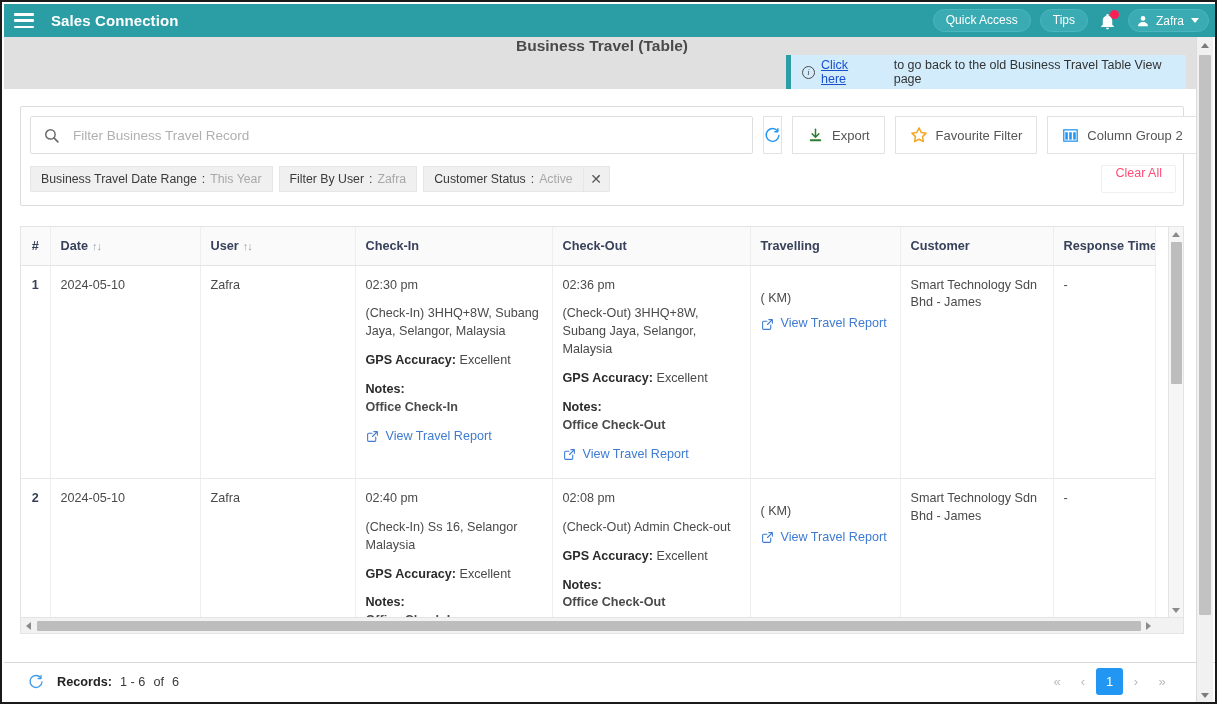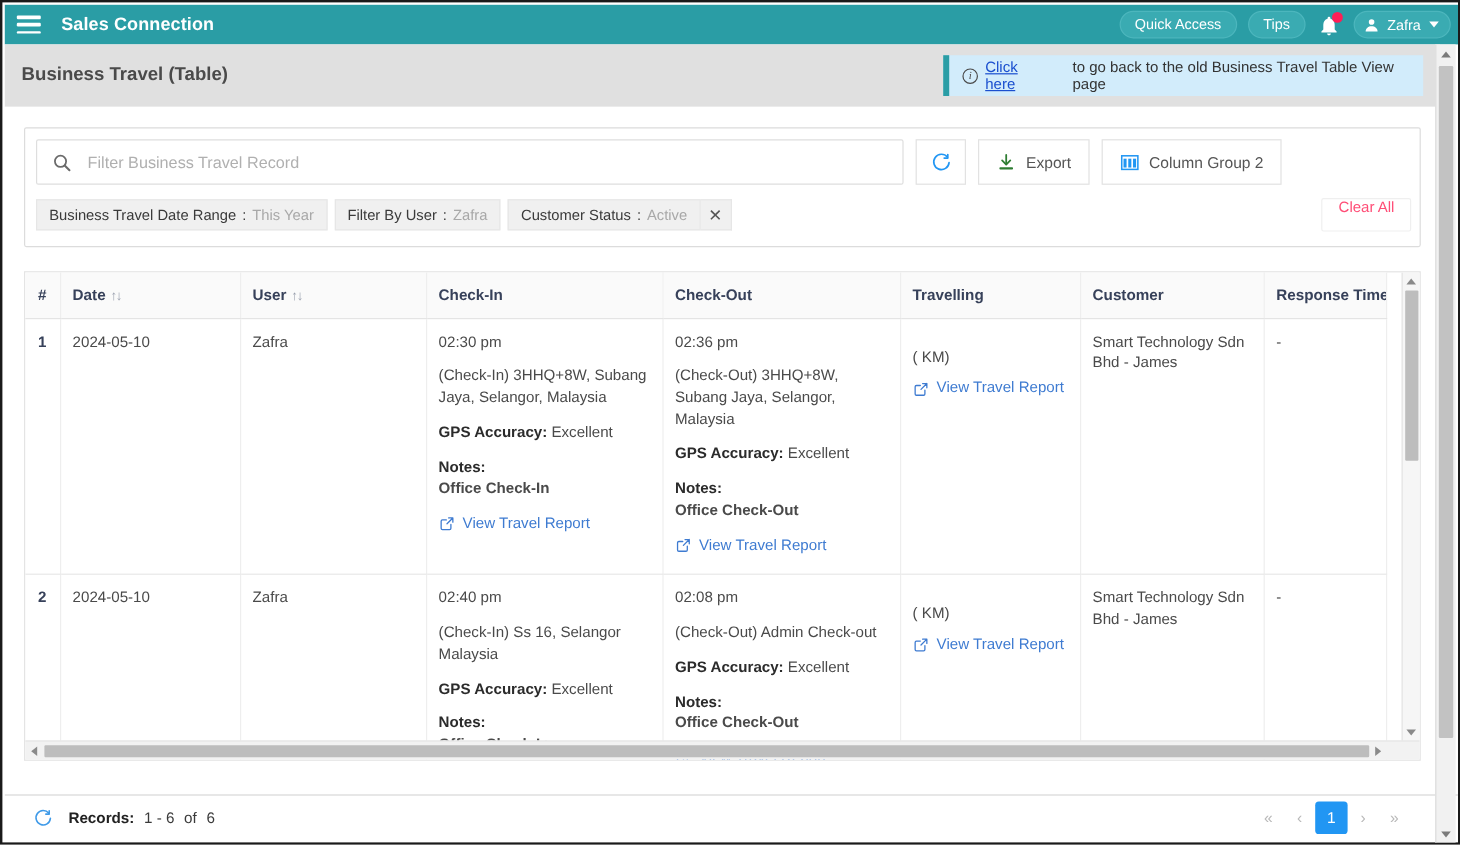--- a/index.html
+++ b/index.html
@@ -66,20 +66,21 @@
     border-top: 5px solid #ffffff; margin-left: 1px;
   }
 
   
   .pagehead {
     position: absolute; left: 2px; top: 35px;
     width: 1196px; height: 52px;
     background: #e0e0e0;
     display: flex; align-items: center;
     padding: 0 14px;
+    flex-direction: column;
   }
   .page-title {
     font-size: 15.5px; font-weight: bold; color: #4a4a4a;
   }
   .notice {
     margin-left: auto;
     display: flex; align-items: center;
     background: #d2ecfb;
     border-left: 5px solid #2a9da5;
     height: 34px; padding: 0 14px 0 11px;
@@ -333,20 +334,26 @@
             <path d="M19.5 2.5v4.2h-4.2" fill="none" stroke="#2196f3" stroke-width="2" stroke-linecap="round" stroke-linejoin="round"></path>
           </svg>
         </div>
         <div class="tb-btn">
           <svg width="17" height="17" viewBox="0 0 24 24">
             <path d="M12 3v10" stroke="#2e7d32" stroke-width="2.1" stroke-linecap="round"></path>
             <path d="M7.2 9.5 12 14.3l4.8-4.8" fill="none" stroke="#2e7d32" stroke-width="2.1" stroke-linecap="round" stroke-linejoin="round"></path>
             <rect x="4" y="17.4" width="16" height="2.6" rx="1" fill="#2e7d32"></rect>
           </svg>
           <span>Export</span>
+        </div>
+        <div class="tb-btn">
+          <svg width="18" height="18" viewBox="0 0 24 24">
+            <path d="M12 2.6l2.9 6 6.6.95-4.8 4.65 1.15 6.55L12 17.66l-5.85 3.09L7.3 14.2 2.5 9.55l6.6-.95z" fill="none" stroke="#f5a623" stroke-width="2" stroke-linejoin="round"></path>
+          </svg>
+          <span>Favourite Filter</span>
         </div>
         <div class="tb-btn">
           <svg width="17" height="17" viewBox="0 0 24 24">
             <rect x="2.5" y="4" width="19" height="16" fill="none" stroke="#2196f3" stroke-width="1.8"></rect>
             <rect x="4.6" y="7.4" width="3.6" height="10.4" fill="#2196f3"></rect>
             <rect x="10.2" y="7.4" width="3.6" height="10.4" fill="#2196f3"></rect>
             <rect x="15.8" y="7.4" width="3.6" height="10.4" fill="#2196f3"></rect>
           </svg>
           <span>Column Group 2</span>
         </div>

